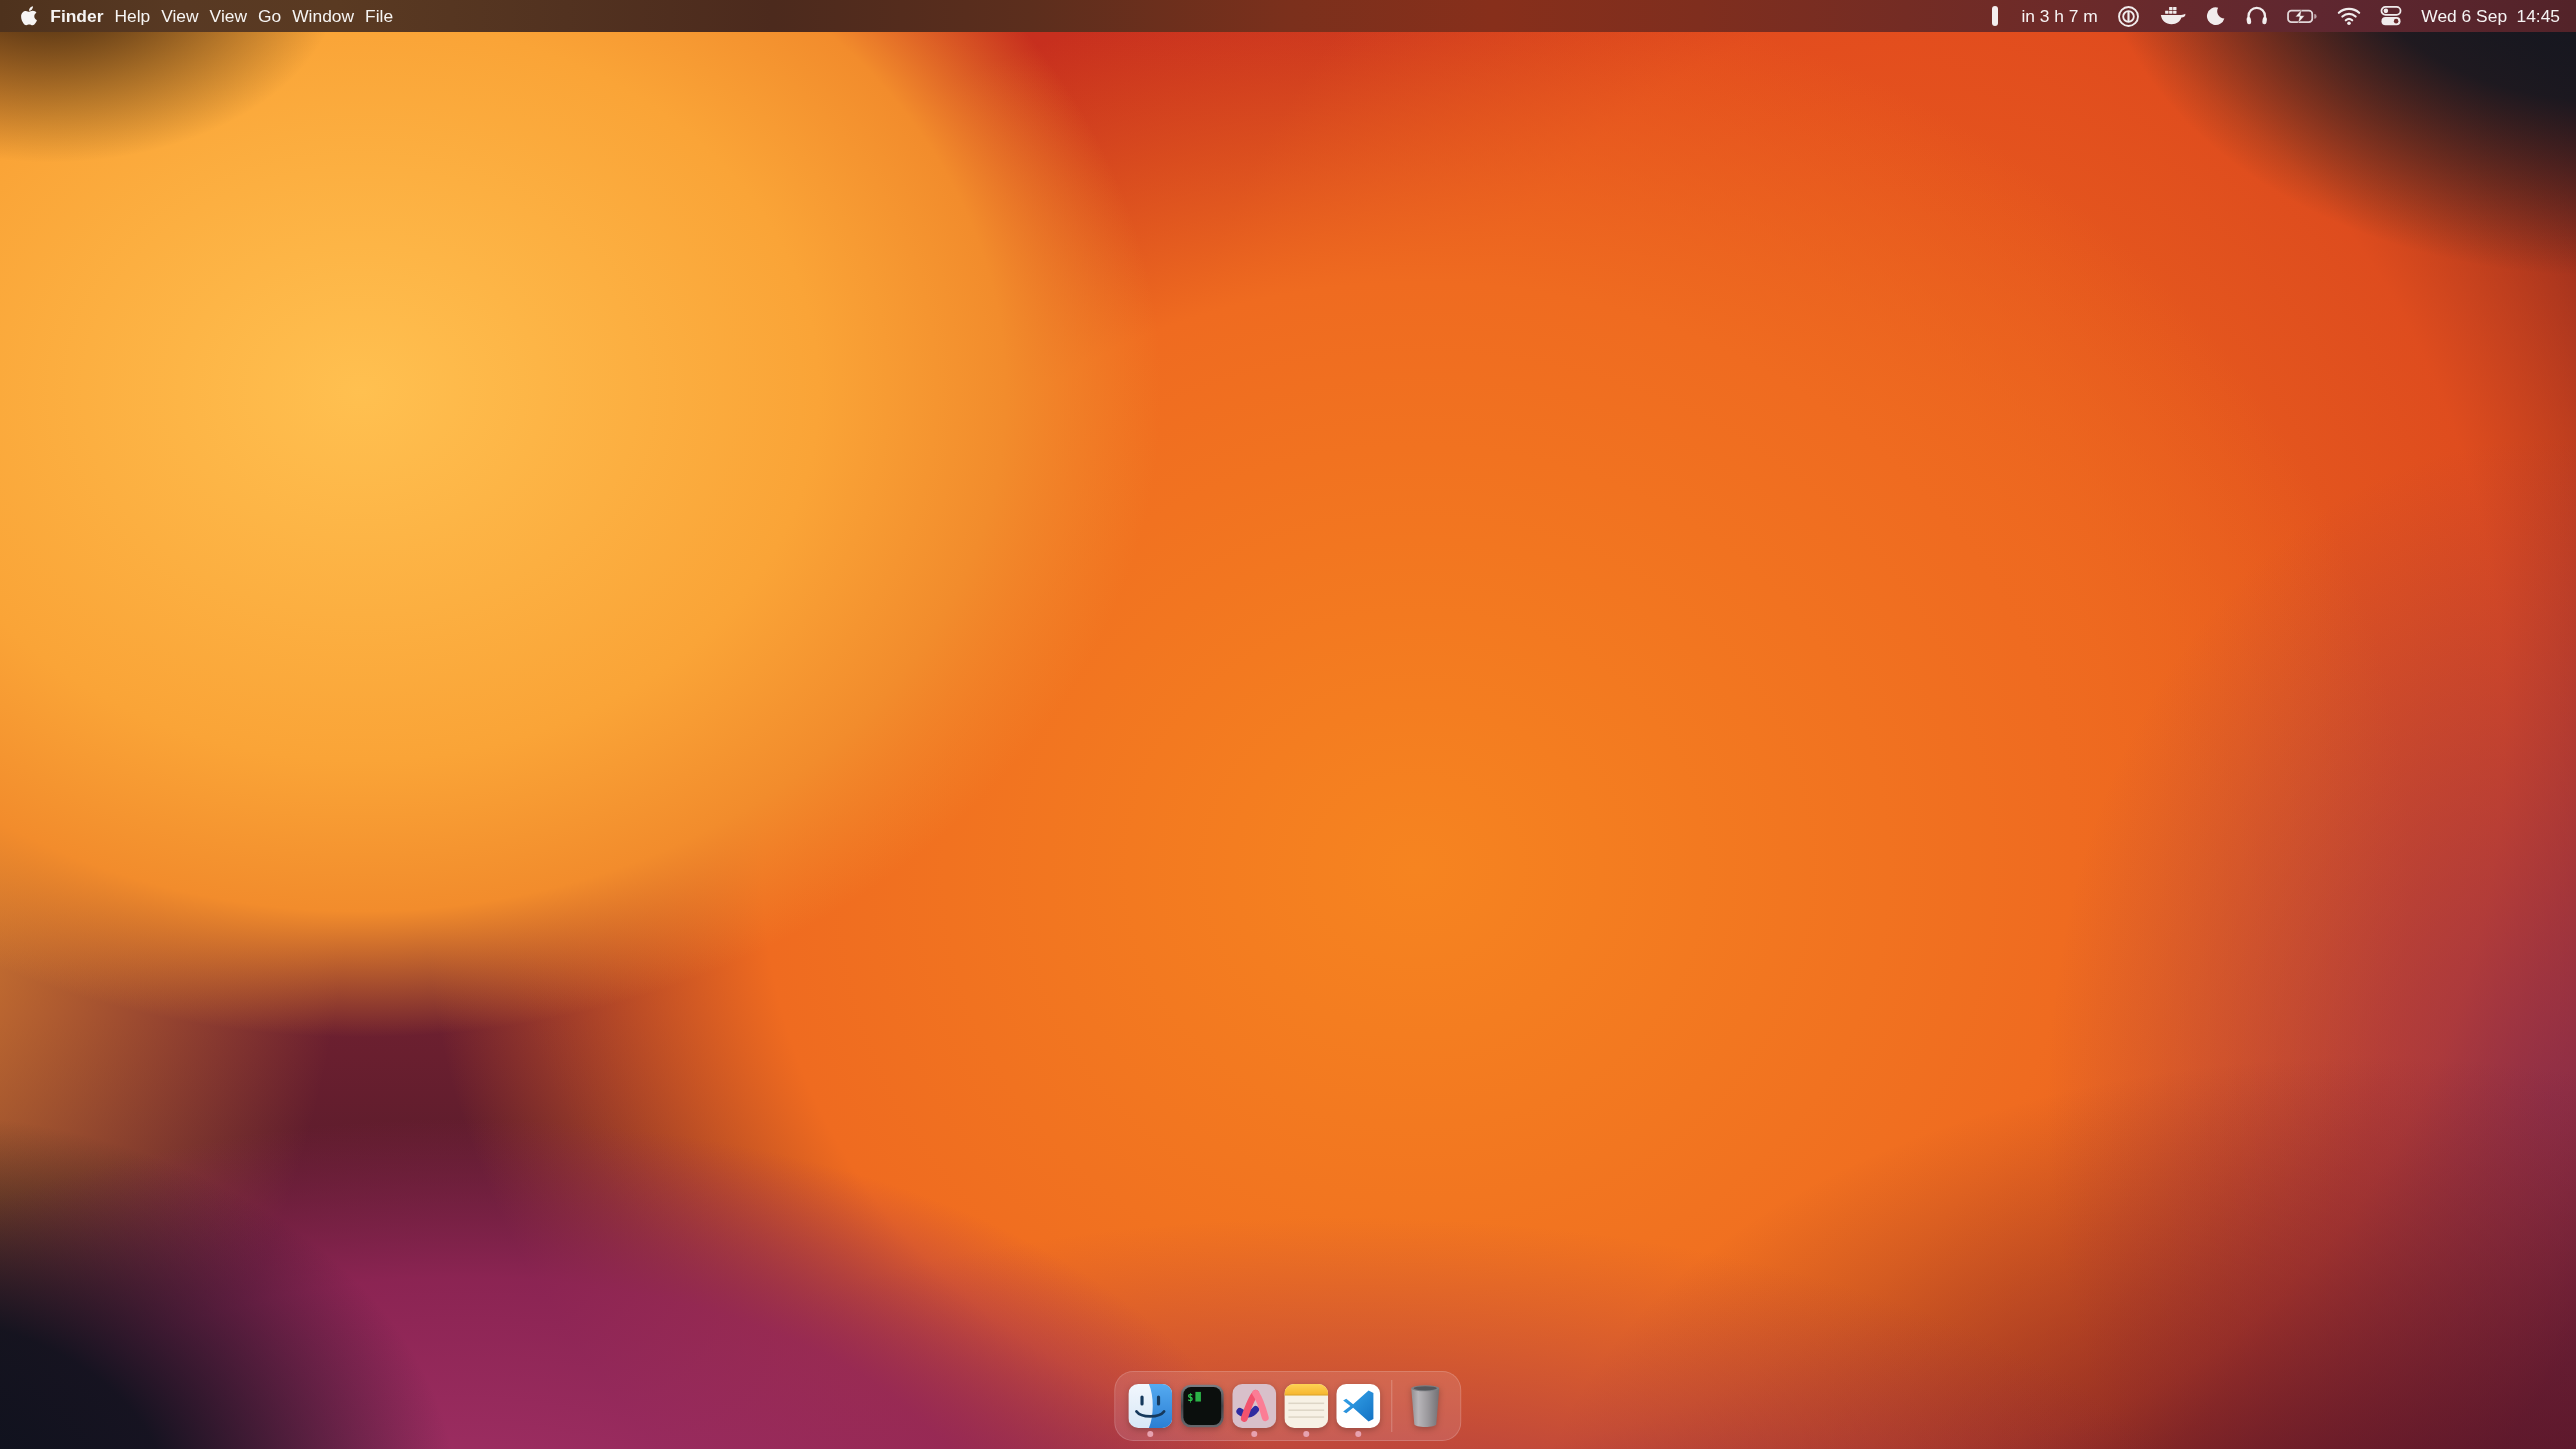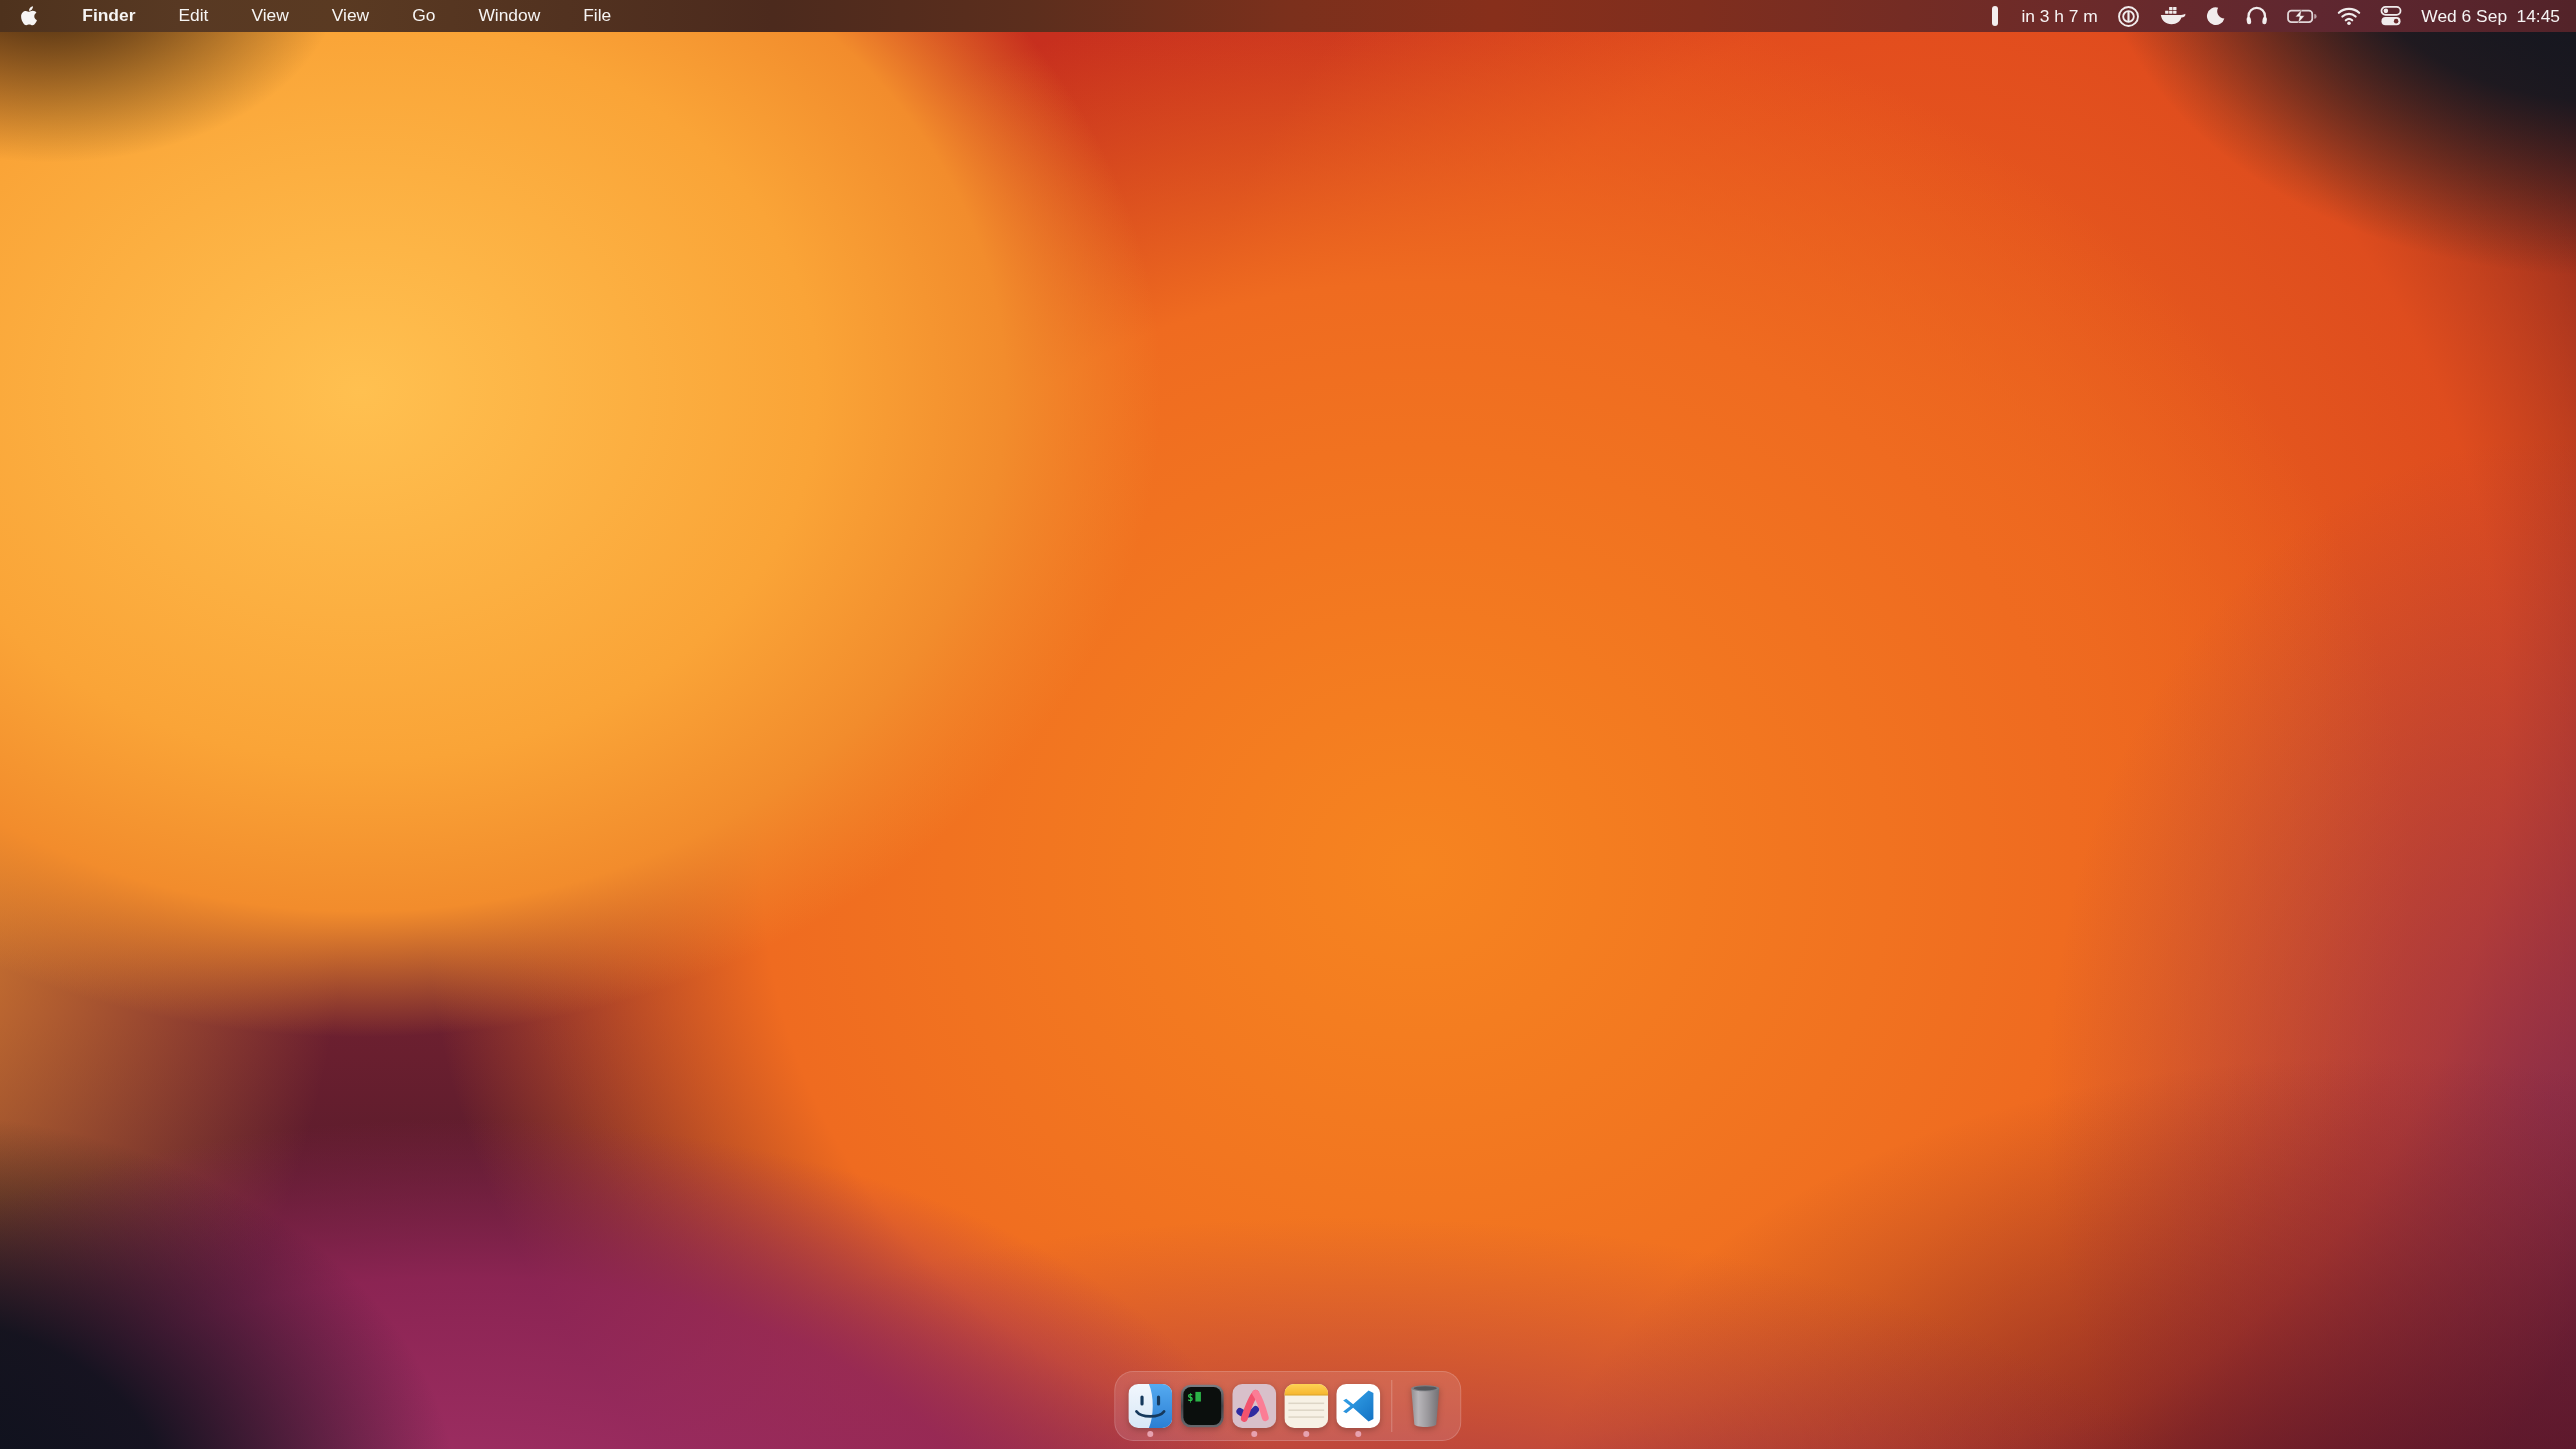--- a/index.html
+++ b/index.html
@@ -48,21 +48,21 @@
     display: flex; align-items: center; justify-content: space-between;
     padding: 0 16px 0 20px;
     color: rgba(255,255,255,0.95);
     font-size: 17.4px;
     background: linear-gradient(90deg,
       #4e321d 0%, #583923 7%, #5a3a22 13%, #523220 22%, #4c2a1d 30%,
       #5c2e1d 40%, #7b301c 50%, #872f1b 58%, #7f2e1e 66%, #742c24 74%,
       #6a2a2b 82%, #5f2730 90%, #532329 100%);
     z-index: 10;
   }
-  .menubar-left { display: flex; gap: 43px; }
+  .menubar-left { display: flex; align-items: center; gap: 11px; }
   .menubar-left .apple { display: flex; align-items: center; margin-right: 1.3px; }
   .menu-item { white-space: nowrap; cursor: default; }
   .menu-item.app-name { font-weight: 700; }
 
   .menubar-right { display: flex; align-items: center; gap: 19px; }
   .status-icon { display: flex; align-items: center; opacity: 0.96; }
   .countdown { display: flex; align-items: center; gap: 23px; }
   .countdown-pill { width: 6px; height: 20px; border-radius: 3.4px; background: rgba(255,255,255,0.92); }
   .clock { display: flex; gap: 9.4px; white-space: nowrap; }
 
@@ -100,21 +100,21 @@
   <div class="wallpaper"></div>
 
   <div class="menubar">
     <div class="menubar-left">
       <div class="apple">
         <svg width="18" height="21.5" viewBox="0 0 384 512" fill="rgba(255,255,255,0.95)">
           <path d="M318.7 268.7c-.2-36.7 16.4-64.4 50-84.8-18.8-26.9-47.2-41.7-84.7-44.6-35.5-2.8-74.3 20.7-88.5 20.7-15 0-49.4-19.7-76.4-19.7C63.3 141.2 4 184.8 4 273.5q0 39.3 14.4 81.2c12.8 36.7 59 126.7 107.2 125.2 25.2-.6 43-17.9 75.8-17.9 31.8 0 48.3 17.9 76.4 17.9 48.6-.7 90.4-82.5 102.6-119.3-65.2-30.7-61.7-90-61.7-91.9zm-56.6-164.2c27.3-32.4 24.8-61.9 24-72.5-24.1 1.4-52 16.4-67.9 34.9-17.5 19.8-27.8 44.3-25.6 71.9 26.1 2 49.9-11.4 69.5-34.3z"></path>
         </svg>
       </div>
       <div class="menu-item app-name">Finder</div>
-      <div class="menu-item">Edit</div>
+      <div class="menu-item">Help</div>
       <div class="menu-item">View</div>
       <div class="menu-item">View</div>
       <div class="menu-item">Go</div>
       <div class="menu-item">Window</div>
       <div class="menu-item">File</div>
     </div>
 
     <div class="menubar-right">
       <div class="countdown">
         <span class="countdown-pill"></span>

